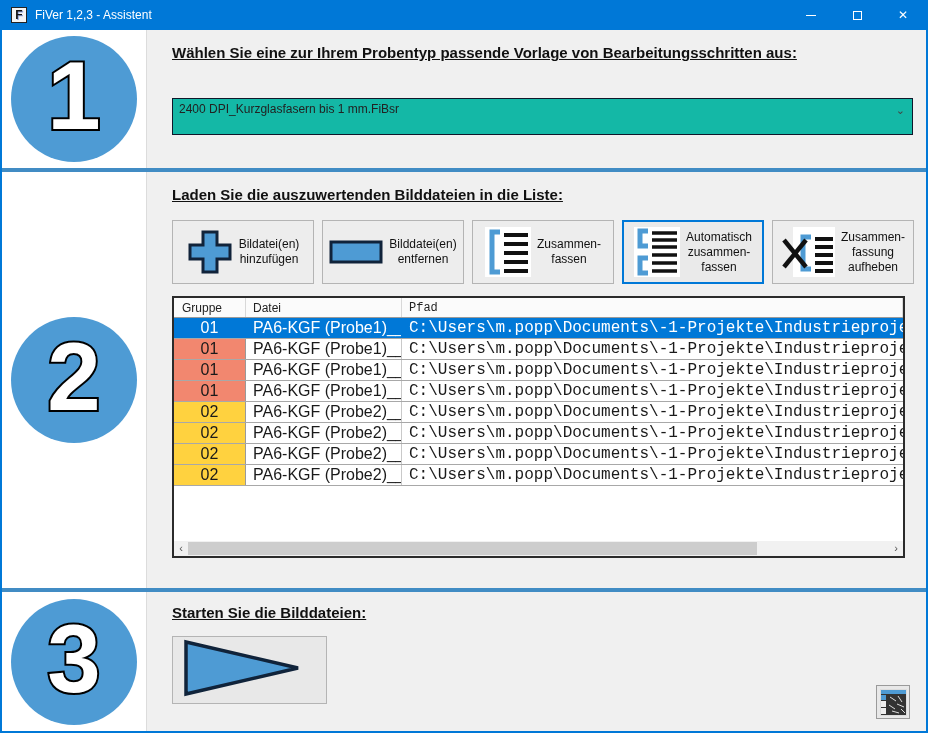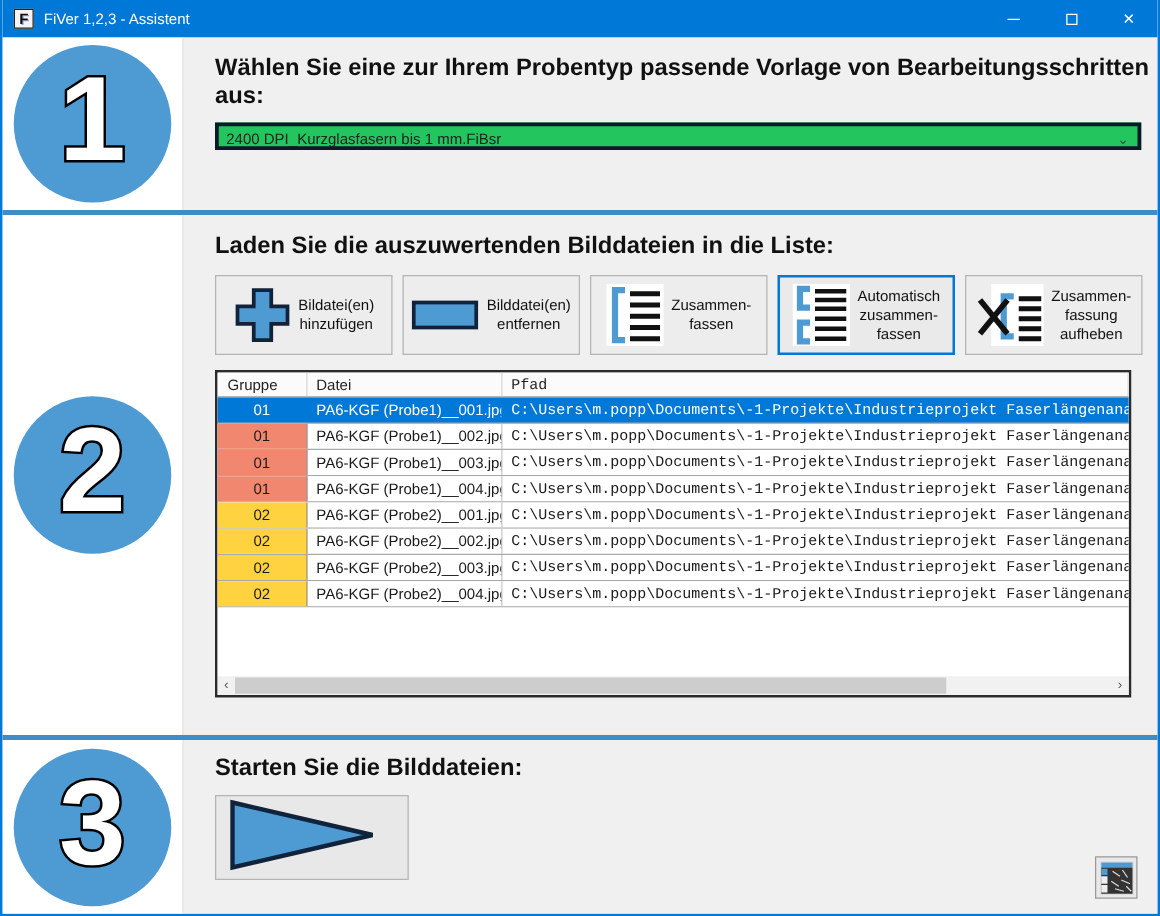--- a/index.html
+++ b/index.html
@@ -45,26 +45,26 @@
     width:126px; height:126px; border-radius:50%;
     background:#4E9BD4;
     display:flex; align-items:center; justify-content:center;
   }
   .stepnum {
     font-size:96px; font-weight:bold; color:#fff; line-height:1;
     -webkit-text-stroke:4px #000; paint-order:stroke fill;
     transform:translateY(-3px);
   }
   .content { flex:1; position:relative; background:#F0F0F0; }
-  .heading { position:absolute; left:25px; font-size:19px; font-weight:bold; color:#111; }
+  .heading { position:absolute; left:25px; font-size:15px; font-weight:bold; color:#111;text-decoration:underline; }
 
   
   .combobox {
-    position:absolute; left:25px; top:68px; width:741px; height:22px;
-    background:#22c55e; border:3px solid #0f172a;
+    position:absolute; left:25px; top:68px; width:741px; height:37px;
+    background:#14b8a6; border:1px solid #0f172a;
     font-size:12px; color:#222; line-height:20px; padding-left:6px;
   }
   .combo-chevron {
     position:absolute; right:7px; top:1px; font-size:11px; color:#444; line-height:20px;
   }
 
   
   .btn-row { position:absolute; left:25px; top:48px; display:flex; gap:8px;border-radius:24px; }
   .tool-btn {
     width:142px; height:64px; background:#ededed; border:1px solid #b4b4b4;
@@ -81,21 +81,21 @@
   .filetable {
     position:absolute; left:25px; top:124px; width:733px; height:262px;
     background:#fff; border:2px solid #2b2b2b;
     display:flex; flex-direction:column; overflow:hidden;
   }
   .trow { display:flex; flex:none; }
   .thead { height:20px; background:#fbfbfb; border-bottom:1px solid #9a9a9a; }
   .thead .tcell { font-size:12px; color:#222; border-right:1px solid #d8d8d8; }
   .tbody-row { height:21px; border-bottom:1px solid #a8a8a8; background:#fff; }
   .tcell {
-    padding-left:7px; font-size:12px; color:#1a1a1a;
+    padding-left:7px; font-size:16px; color:#1a1a1a;
     display:flex; align-items:center; overflow:hidden; white-space:nowrap;
   }
   .c-gruppe { width:72px; flex:none; justify-content:center; padding-left:0; border-right:1px solid #9a9a9a; }
   .c-datei  { width:156px; flex:none; border-right:1px solid #c9c9c9; }
   .c-pfad   { flex:1;font-family:Liberation Mono, monospace; }
   .tbody-row.selected { background:#0078D7; }
   .tbody-row.selected .tcell { color:#fff; border-right-color:transparent; }
   .tbody-fill { flex:1; background:#fff; }
   .hscroll {
     height:15px; background:#f1f1f1; position:relative; flex:none;

